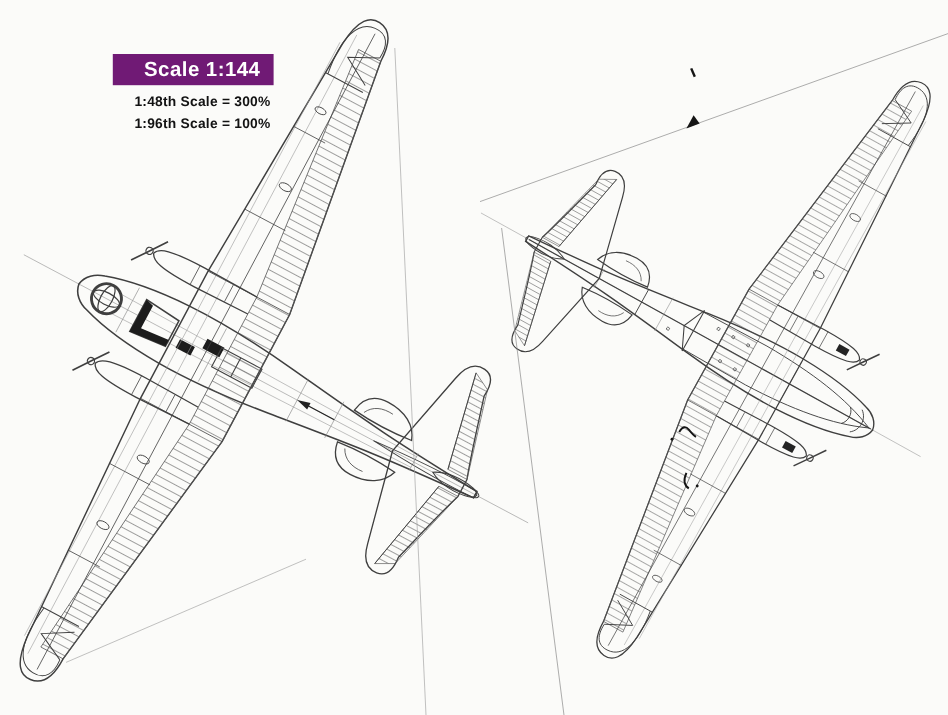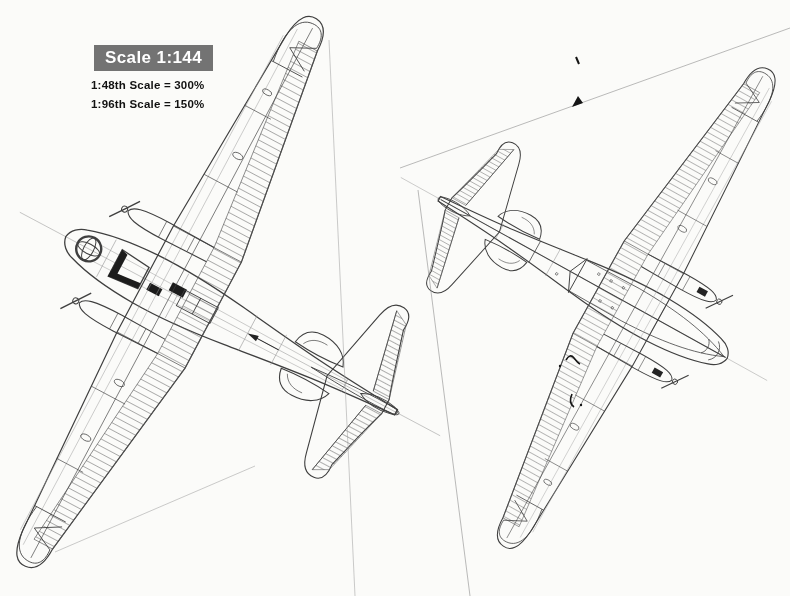--- a/index.html
+++ b/index.html
@@ -2,26 +2,26 @@
 <html><head>
 <meta charset="utf-8">
 <style>
   html,body{margin:0;padding:0;background:#e8e8e6;}
   .canvas{
     position:relative;width:790px;height:596px;overflow:hidden;
     background:#fbfbf9;font-family:"Liberation Sans",sans-serif;
   }
   .canvas svg{position:absolute;left:0;top:0;}
   .scale-box{
-    position:absolute;left:94px;top:45px;background:#737373;color:#ffffff;
-    font-weight:bold;font-size:17px;line-height:21px;padding:2px 11px 3px 11px;
+    position:absolute;left:94px;top:45px;background:#701a75;color:#ffffff;
+    font-weight:bold;font-size:17px;line-height:21px;padding:2px 11px 3px 26px;
     letter-spacing:0.4px;white-space:nowrap;
   }
   .scale-lines{
-    position:absolute;left:91px;top:76px;color:#121212;font-weight:bold;
+    position:absolute;left:112px;top:76px;color:#121212;font-weight:bold;
     font-size:11.5px;line-height:19px;letter-spacing:0.2px;white-space:nowrap;
   }
   .ink{stroke:#3f3f3f;fill:none;}
 </style>
 </head>
 <body>
 
 <div class="canvas">
 
   <svg width="790" height="596" viewBox="0 0 790 596">
@@ -174,16 +174,16 @@
       <circle cx="560" cy="366" r="1.2" fill="#151515"></circle>
       <circle cx="581" cy="405" r="1.2" fill="#151515"></circle>
     </g>
   </svg>
 
   <div class="scale-box">
     <span>Scale 1:144</span>
   </div>
   <div class="scale-lines">
     <div>1:48th Scale = 300%</div>
-    <div>1:96th Scale = 150%</div>
+    <div>1:96th Scale = 100%</div>
   </div>
 
 </div>
 
 </body></html>

